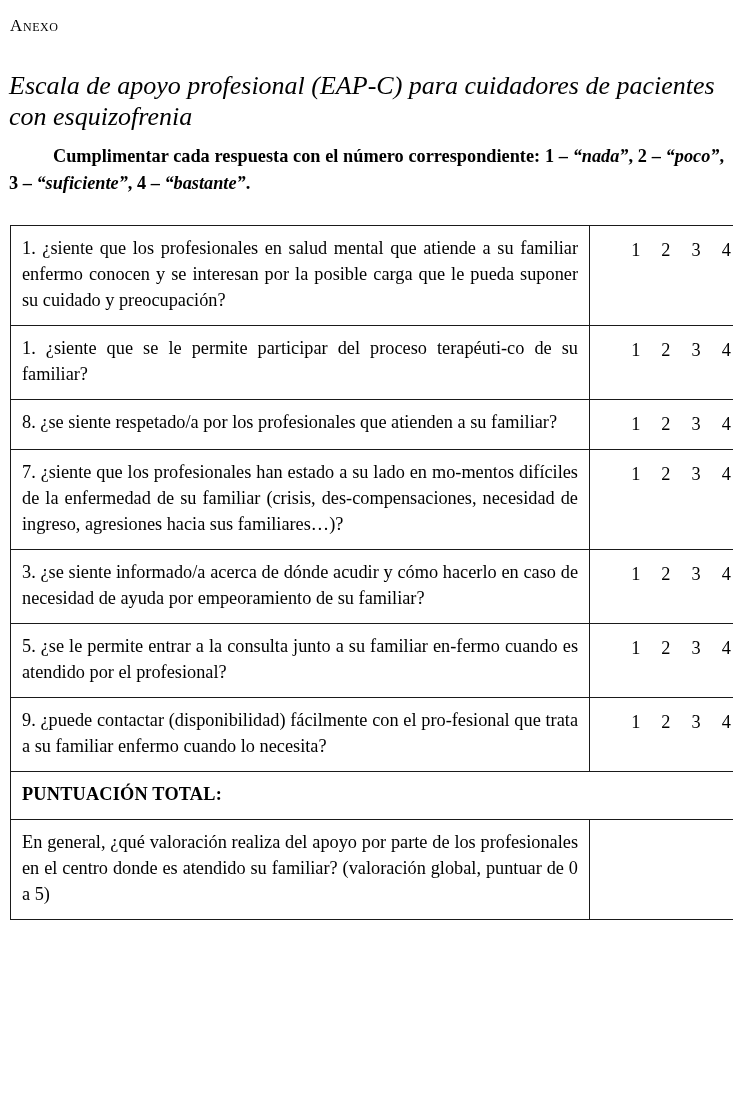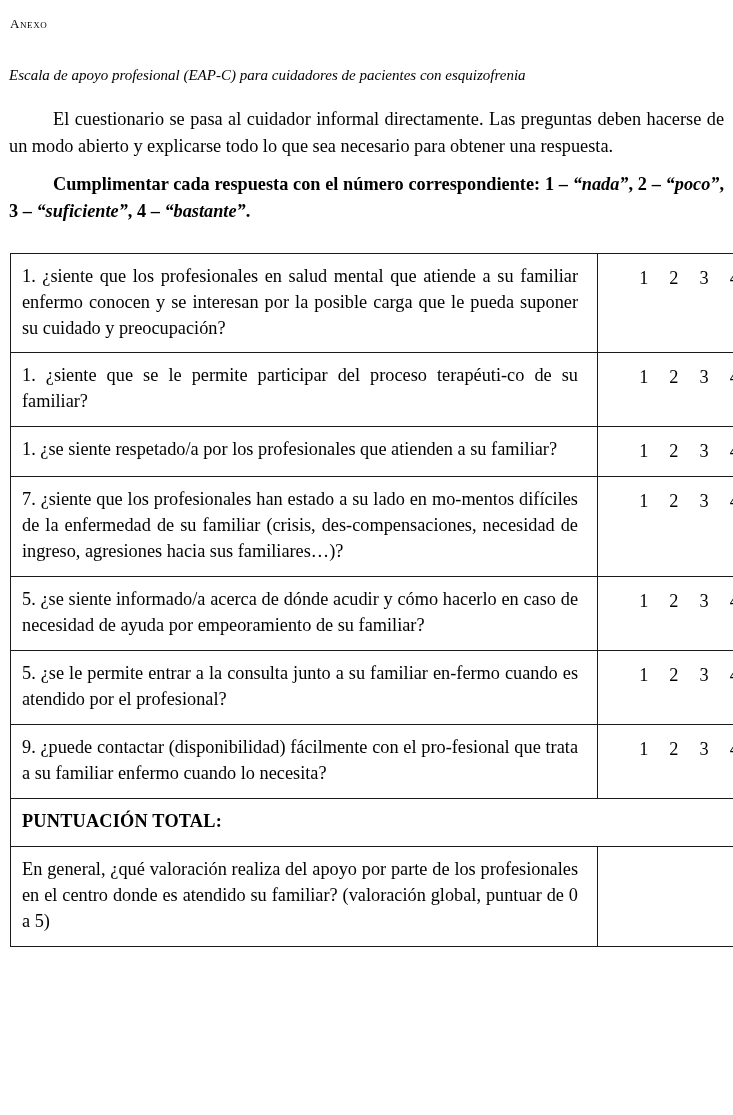--- a/index.html
+++ b/index.html
@@ -15,28 +15,28 @@
     overflow: hidden;
   }
   .page {
     position: relative;
     width: 733px;
     height: 1115px;
     box-sizing: border-box;
     padding: 10px 6px 0 6px;
   }
   .annexo {
-    font-size: 13px;
+    font-size: 17px;
     letter-spacing: 0.6px;
     margin: 6px 0 0 4px;
     font-variant: small-caps;
   }
   .scale-title {
     font-style: italic;
-    font-size: 15px;
+    font-size: 26px;
     margin: 34px 0 0 3px;
     line-height: 1.2;
     font-family: Liberation Serif, serif;
   }
   .para {
     font-size: 18.3px;
     line-height: 1.47;
     margin: 22px 3px 0 3px;
     text-align: justify;
   }
@@ -53,21 +53,21 @@
   }
   table.eapc {
     border-collapse: collapse;
     width: 718px;
     margin: 28px 0 0 4px;
     table-layout: fixed;
   }
   table.eapc td {
     border: 1px solid #1a1a1a;
     vertical-align: top;
-    padding: 10px 19px 11px 11px;
+    padding: 10px 11px 11px 11px;
     font-size: 18.3px;
     line-height: 1.42;
     text-align: justify;
   }
   table.eapc td.q {
     width: 556px;
   }
   table.eapc td.opts {
     width: 160px;
     text-align: center;
@@ -91,23 +91,20 @@
 <body>
 
 <div class="page">
 
   <div class="annexo">
     <span>Anexo</span>
   </div>
 
   <div class="scale-title">Escala de apoyo profesional (EAP-C) para cuidadores de pacientes con esquizofrenia</div>
 
-  <p class="para">
-    <span class="indent"></span><span>El cuestionario se pasa al cuidador informal directamente. Las preguntas deben hacerse de un modo abierto y explicarse todo lo que sea necesario para obtener una respuesta.</span>
-  </p>
 
   <p class="para second">
     <span class="indent"></span><span>Cumplimentar cada respuesta con el número correspondiente: 1 – </span><span class="it">“nada”</span><span>, 2 – </span><span class="it">“poco”</span><span>, 3 – </span><span class="it">“suficiente”</span><span>, 4 – </span><span class="it">“bastante”</span><span>.</span>
   </p>
 
   <table class="eapc">
     <tbody>
       <tr>
         <td class="q">1. ¿siente que los profesionales en salud mental que atiende a su familiar enfermo conocen y se interesan por la posible carga que le pueda suponer su cuidado y preocupación?</td>
         <td class="opts">
@@ -124,21 +121,21 @@
         <td class="opts">
           <div class="optrow">
             <span>1</span>
             <span>2</span>
             <span>3</span>
             <span>4</span>
           </div>
         </td>
       </tr>
       <tr>
-        <td class="q">1. ¿se siente respetado/a por los profesionales que atienden a su familiar?</td>
+        <td class="q">8. ¿se siente respetado/a por los profesionales que atienden a su familiar?</td>
         <td class="opts">
           <div class="optrow">
             <span>1</span>
             <span>2</span>
             <span>3</span>
             <span>4</span>
           </div>
         </td>
       </tr>
       <tr>
@@ -146,21 +143,21 @@
         <td class="opts">
           <div class="optrow">
             <span>1</span>
             <span>2</span>
             <span>3</span>
             <span>4</span>
           </div>
         </td>
       </tr>
       <tr>
-        <td class="q">5. ¿se siente informado/a acerca de dónde acudir y cómo hacerlo en caso de necesidad de ayuda por empeoramiento de su familiar?</td>
+        <td class="q">3. ¿se siente informado/a acerca de dónde acudir y cómo hacerlo en caso de necesidad de ayuda por empeoramiento de su familiar?</td>
         <td class="opts">
           <div class="optrow">
             <span>1</span>
             <span>2</span>
             <span>3</span>
             <span>4</span>
           </div>
         </td>
       </tr>
       <tr>

